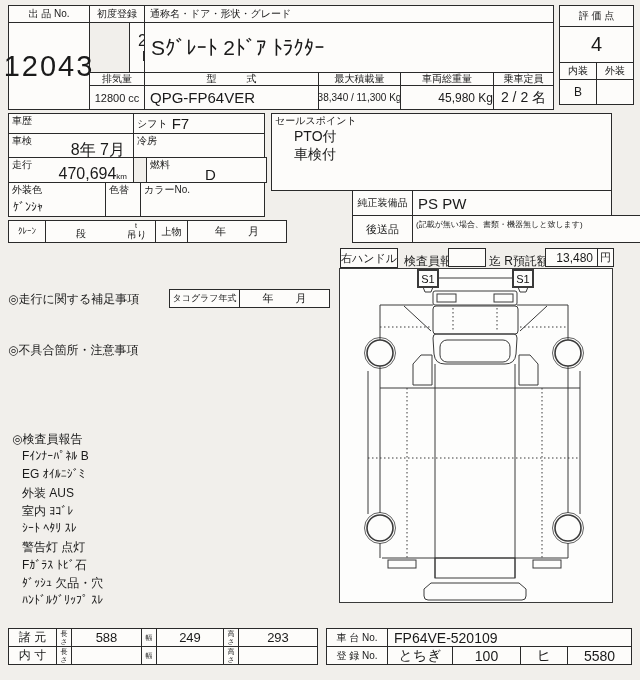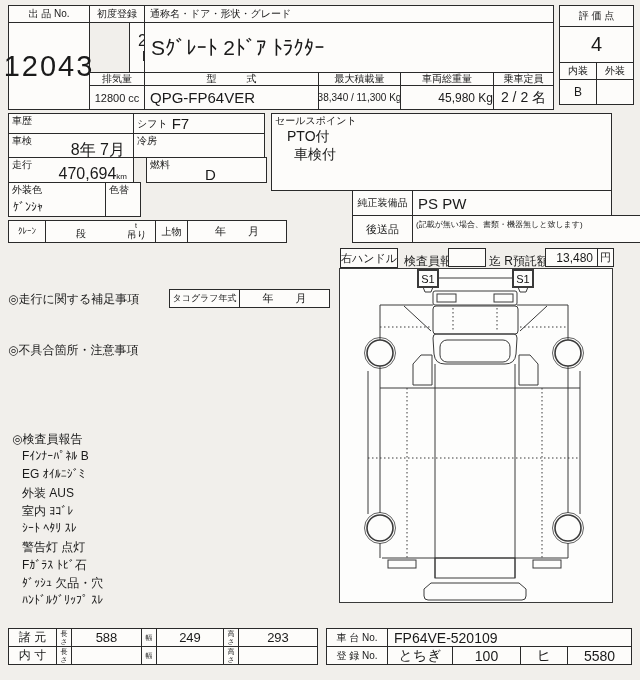--- a/index.html
+++ b/index.html
@@ -99,33 +99,36 @@
     <div class="val15" style="position:absolute;left:58px;top:8px;">D</div>
   </div>
 
   <div class="c" style="left:8px;top:182px;width:98px;height:35px;">
     <span class="corner">外装色</span>
     <div class="val12" style="position:absolute;left:4px;top:17px;">ｹﾞﾝｼｬ</div>
   </div>
   <div class="c" style="left:105px;top:182px;width:36px;height:35px;">
     <span class="corner">色替</span>
   </div>
+  <div class="c" style="left:140px;top:182px;width:125px;height:35px;">
+    <span class="corner">カラーNo.</span>
+  </div>
 
   <div class="c cc lbl9" style="left:8px;top:220px;width:38px;height:23px;">ｸﾚｰﾝ</div>
   <div class="c" style="left:45px;top:220px;width:111px;height:23px;">
     <span class="lbl" style="position:absolute;left:30px;top:8px;">段</span>
     <span class="vlab" style="position:absolute;right:18px;top:1px;">t</span>
     <span class="lbl" style="position:absolute;right:8px;top:9px;">吊り</span>
   </div>
   <div class="c cc lbl" style="left:155px;top:220px;width:33px;height:23px;">上物</div>
   <div class="c cc val11" style="left:187px;top:220px;width:100px;height:23px;">年　　月</div>
 
   <div class="c" style="left:271px;top:113px;width:341px;height:78px;">
     <span class="corner">セールスポイント</span>
-    <div class="val14" style="position:absolute;left:15px;top:14px;">PTO付</div>
+    <div class="val14" style="position:absolute;left:22px;top:14px;">PTO付</div>
     <div class="val14" style="position:absolute;left:22px;top:32px;">車検付</div>
   </div>
 
   <div class="c cc lbl" style="left:352px;top:190px;width:61px;height:26px;">純正装備品</div>
   <div class="c cl val15" style="left:412px;top:190px;width:200px;height:26px;padding-left:5px;">PS PW</div>
   <div class="c cc val11" style="left:352px;top:215px;width:61px;height:28px;">後送品</div>
   <div class="c" style="left:412px;top:215px;width:240px;height:28px;">
     <span class="note8" style="position:absolute;left:3px;top:3px;">(記載が無い場合、書類・機器無しと致します)</span>
   </div>
 

